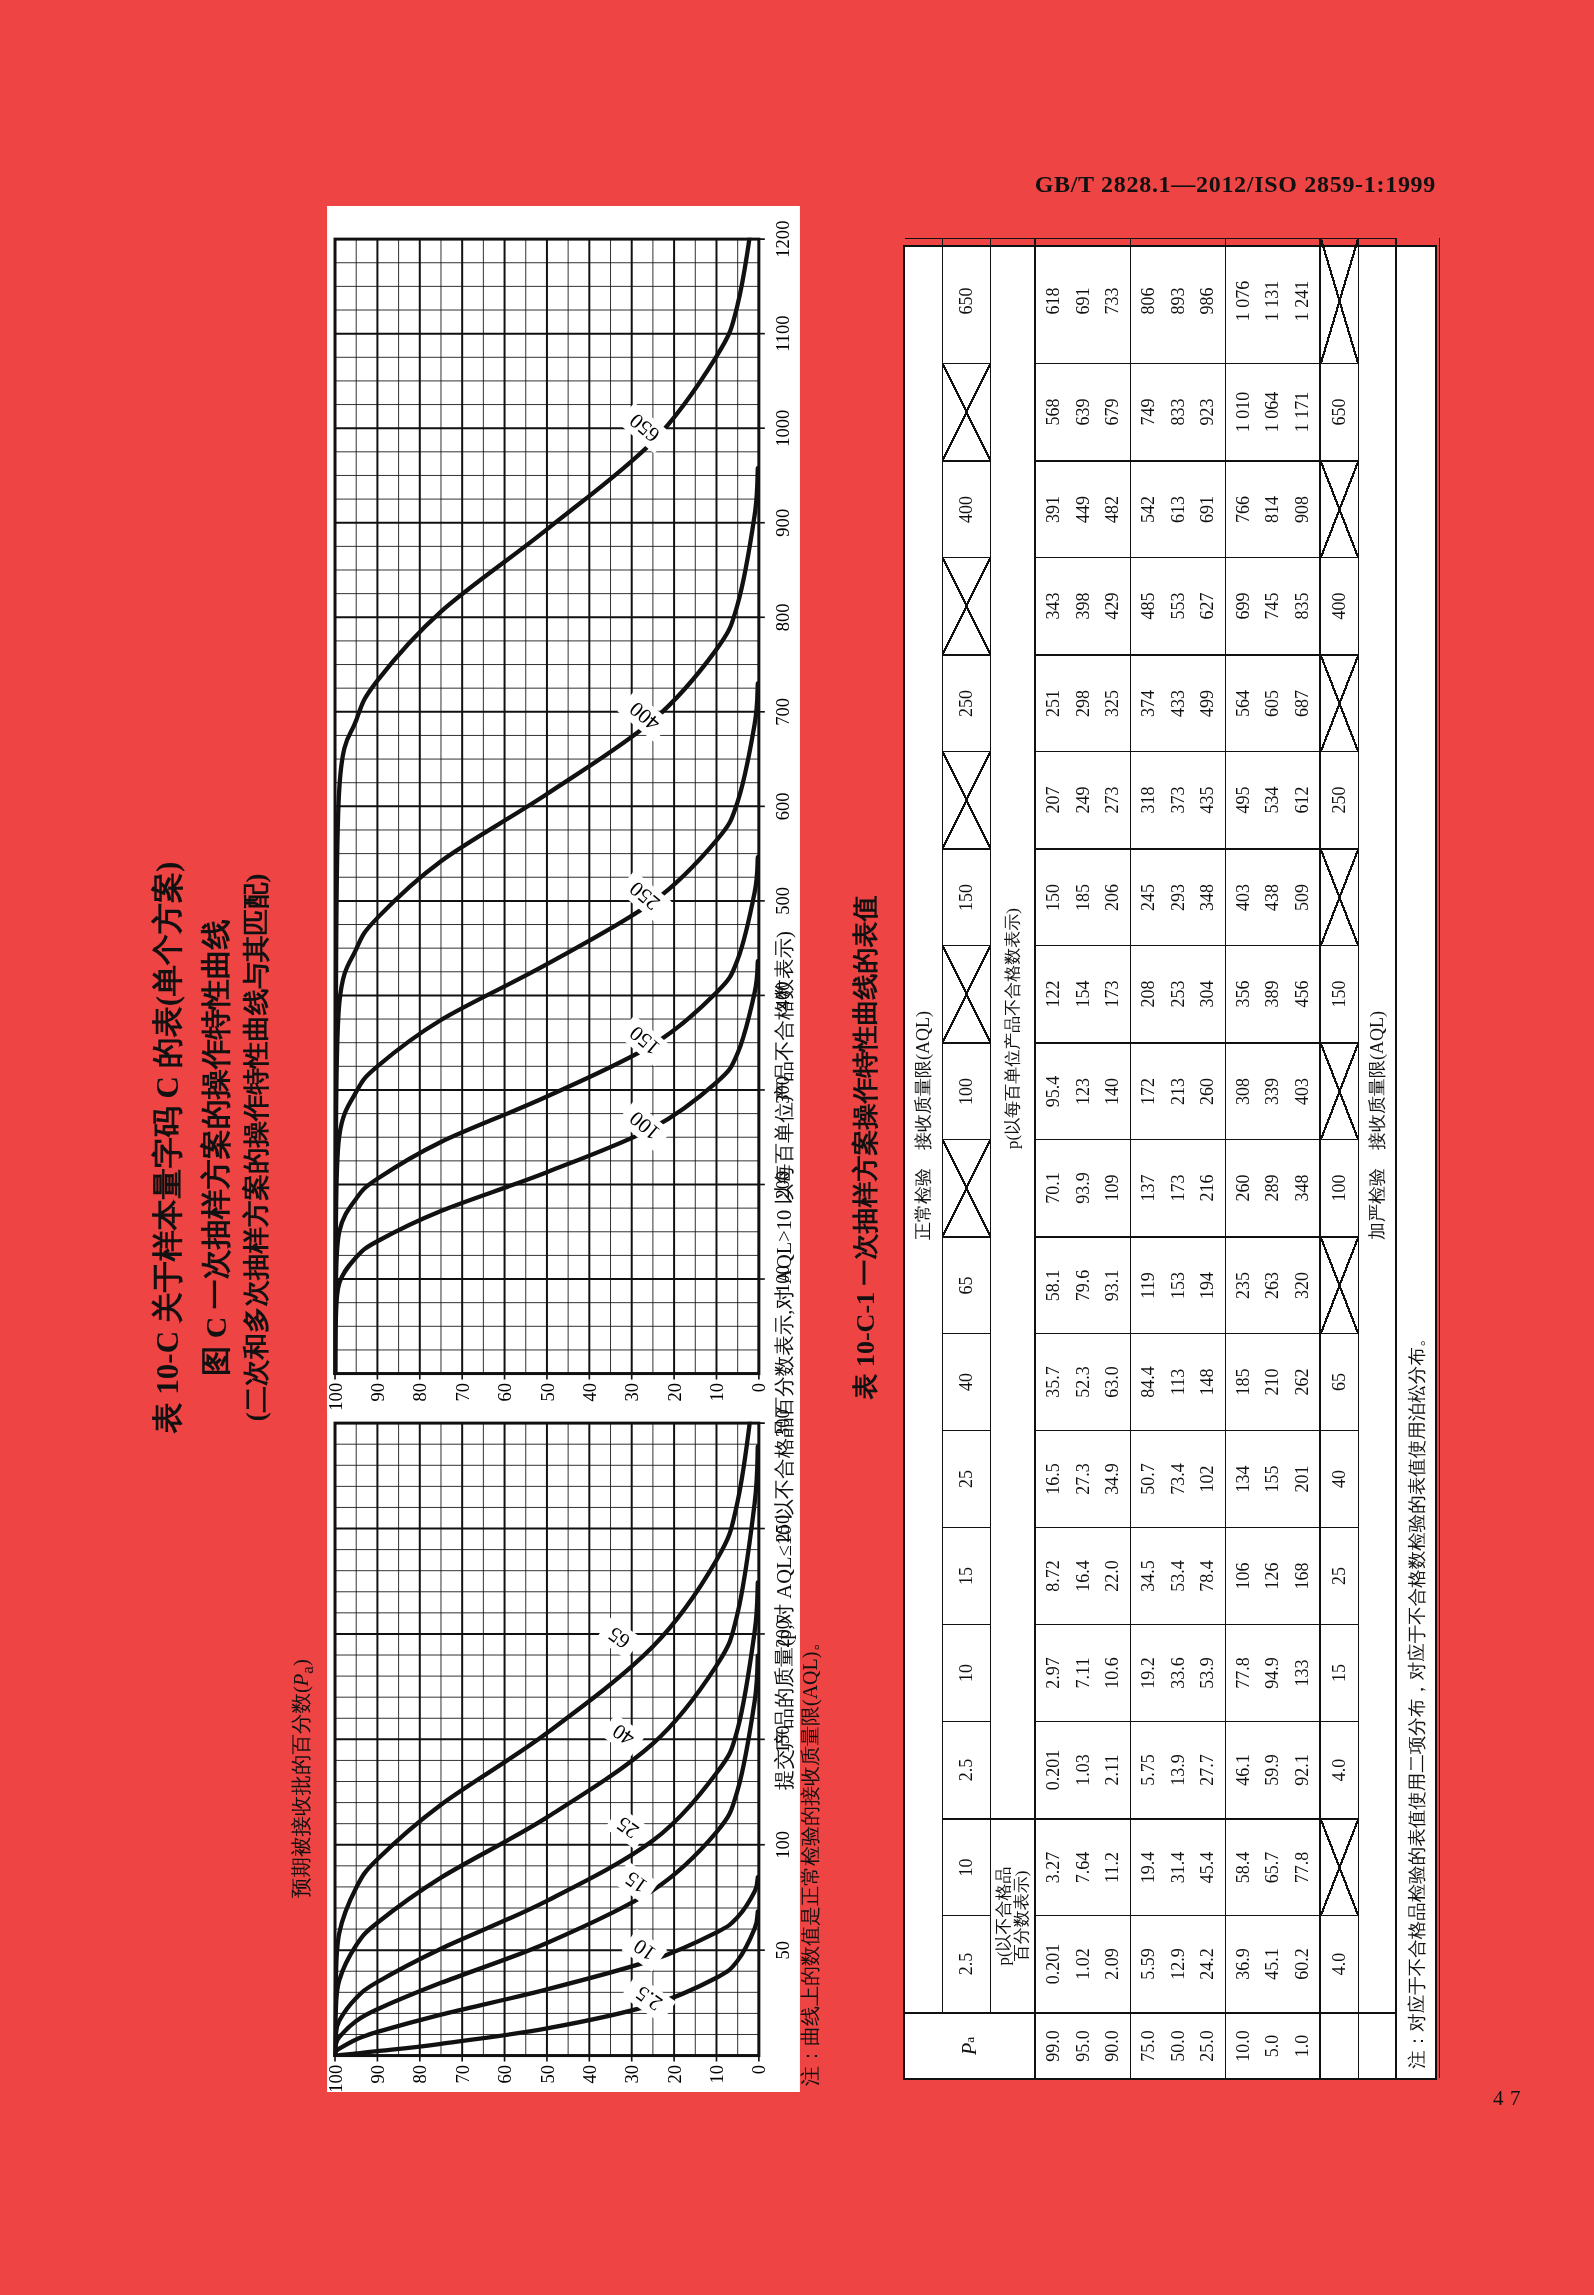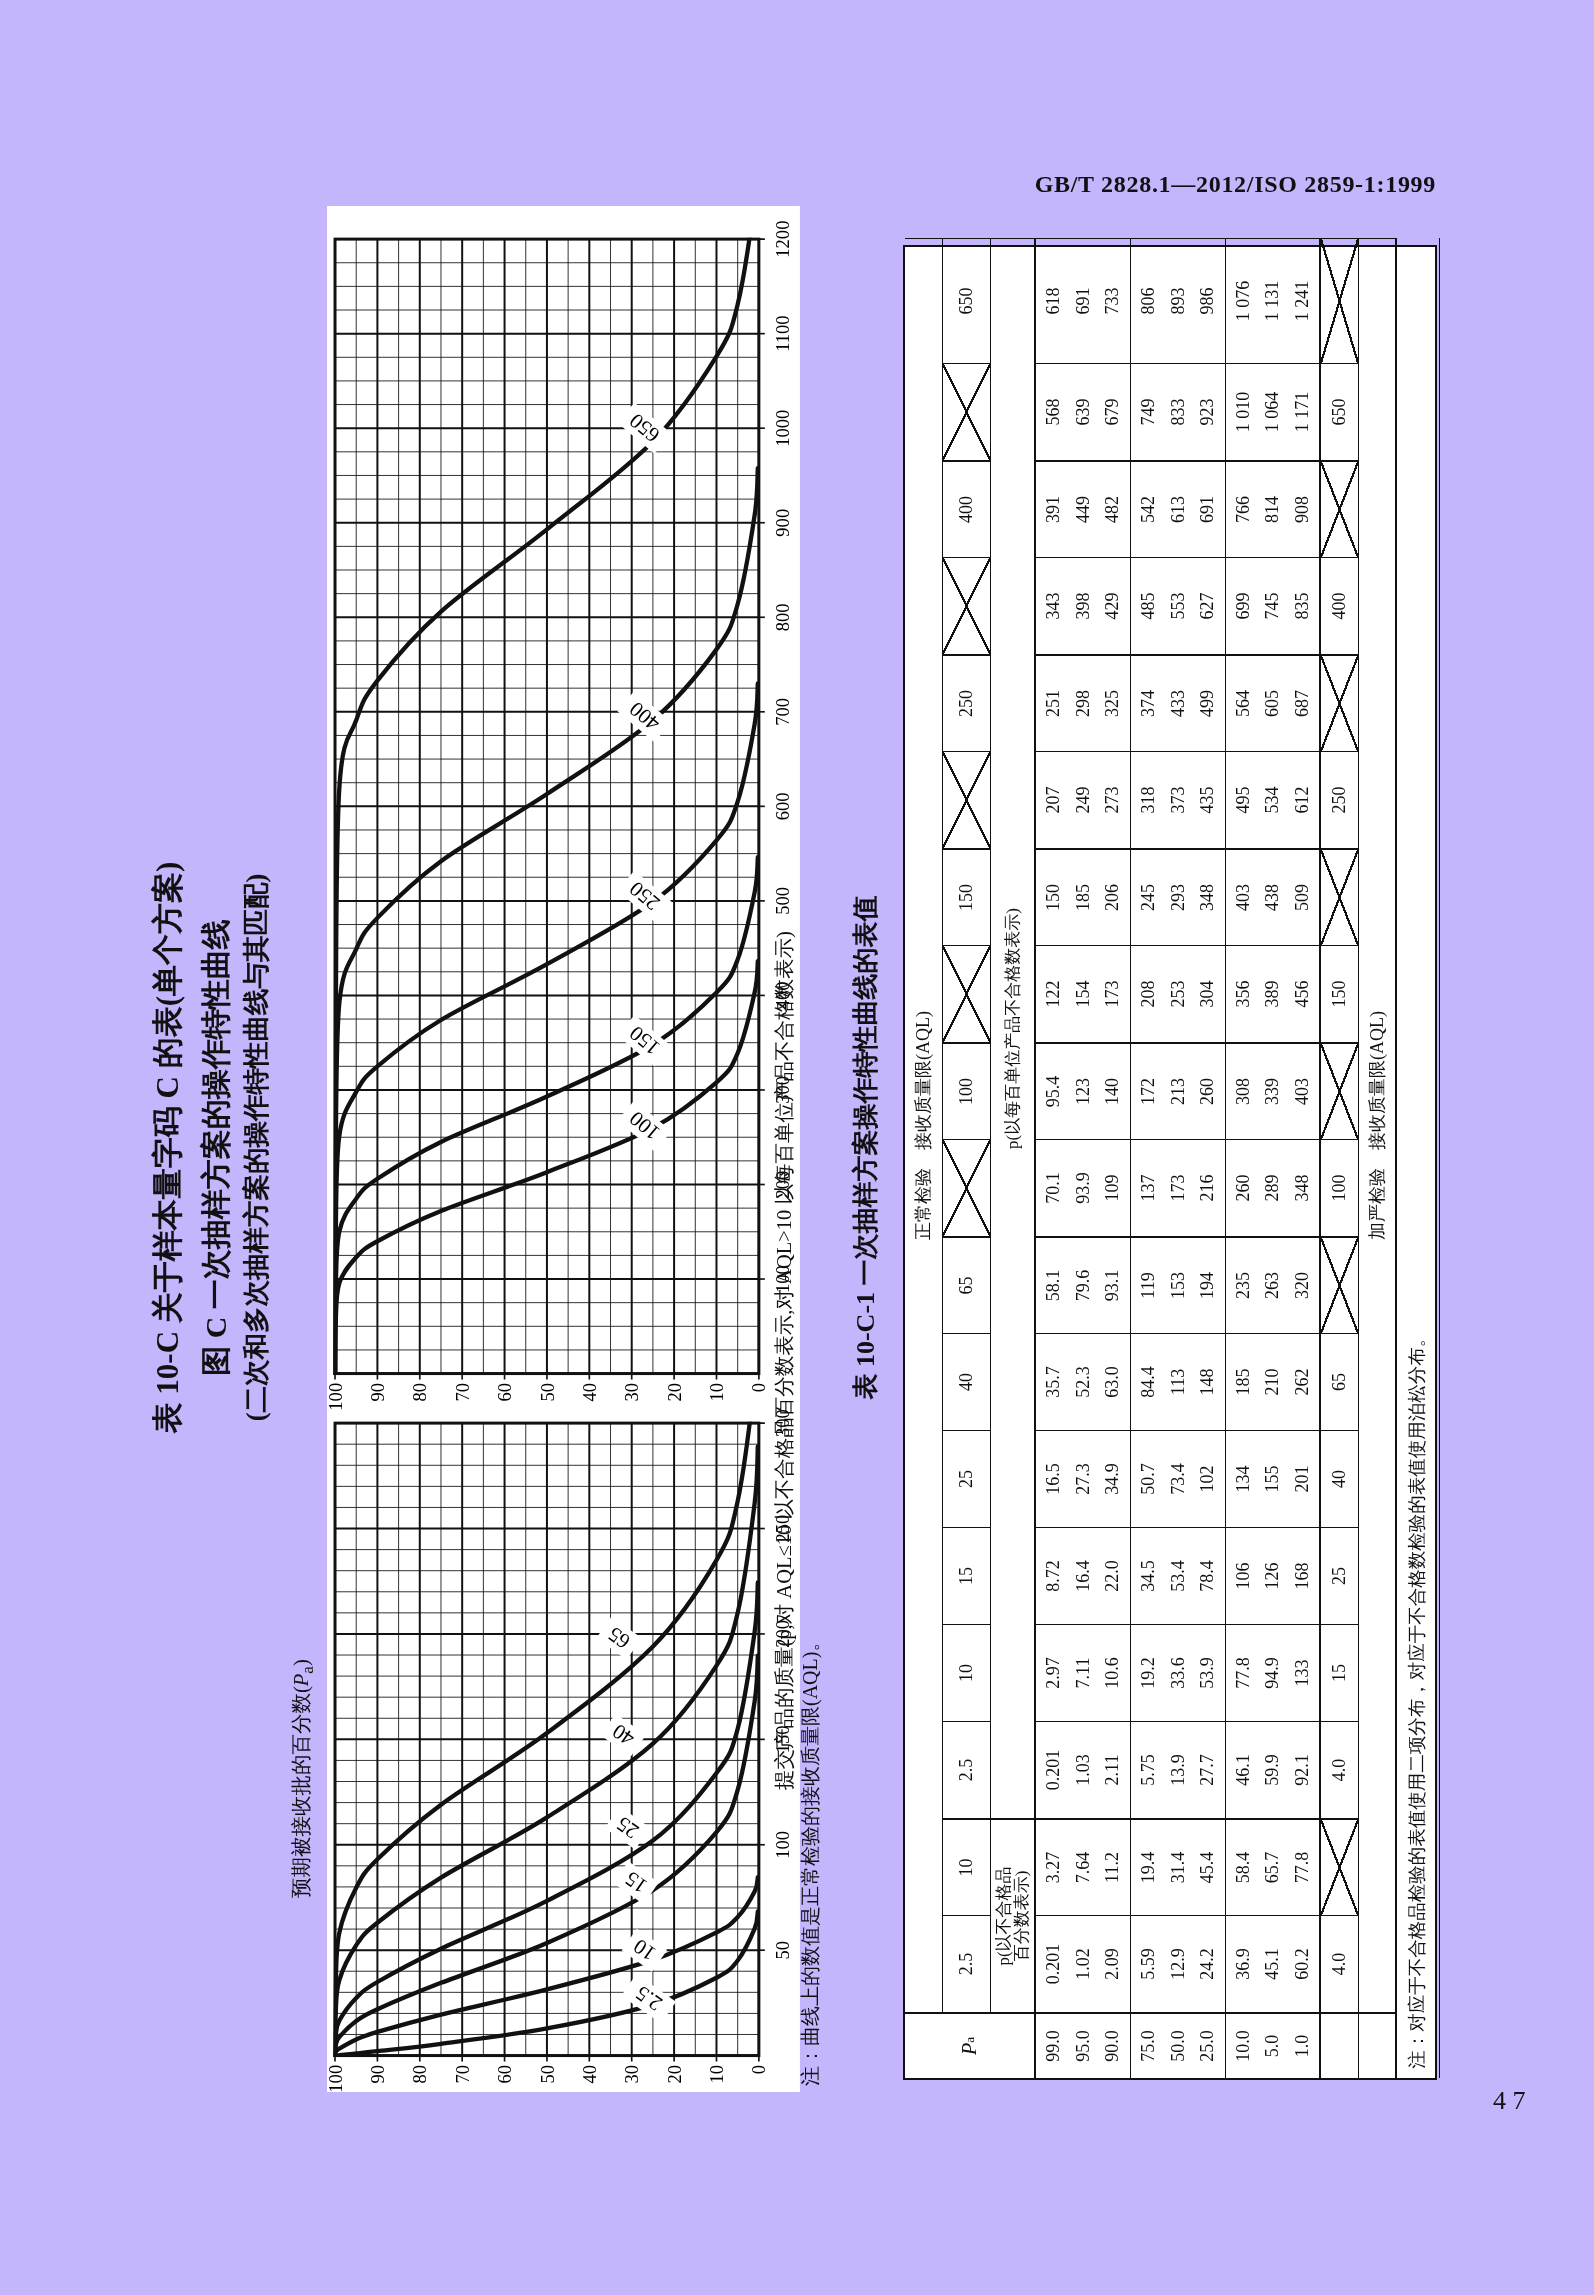--- a/index.html
+++ b/index.html
@@ -1,20 +1,20 @@
 <!DOCTYPE html>
 <html style="font-size:10.6px"><head>
 <meta charset="utf-8">
 <style>
   html,body{margin:0;padding:0;background:#e8e8e4;}
-  #page{position:relative;width:1595px;height:2295px;background:#c4b5fd;overflow:hidden;
+  #page{position:relative;width:1595px;height:2295px;background:#ef4444;overflow:hidden;
         font-family:"Liberation Serif","DejaVu Serif","DejaVu Sans",serif;color:#111;}
   
   .pheader{position:absolute;top:171px;right:159px;font-size:24px;font-weight:bold;letter-spacing:0.7px;}
-  .pagenum{position:absolute;top:2086px;left:1493px;font-size:26px;letter-spacing:6.6px;}
+  .pagenum{position:absolute;top:2086px;left:1493px;font-size:21px;letter-spacing:6.6px;}
   
   .landscape{position:absolute;top:0;left:0;width:2295px;height:1595px;
              transform:rotate(-90deg) translateX(-2295px);transform-origin:0 0;}
   .ls-abs{position:absolute;}
   .title1{left:0;right:0;top:147px;text-align:center;font-size:31px;font-weight:bold;}
   .title2{left:0;right:0;top:196px;text-align:center;font-size:30px;font-weight:bold;}
   .title3{left:0;right:0;top:238px;text-align:center;font-size:26.5px;font-weight:bold;}
   .palabel{left:397px;top:287px;font-size:20.5px;}
   .caption{left:505px;top:770px;font-size:20.5px;}
   .fignote{left:209px;top:797px;font-size:20px;}

